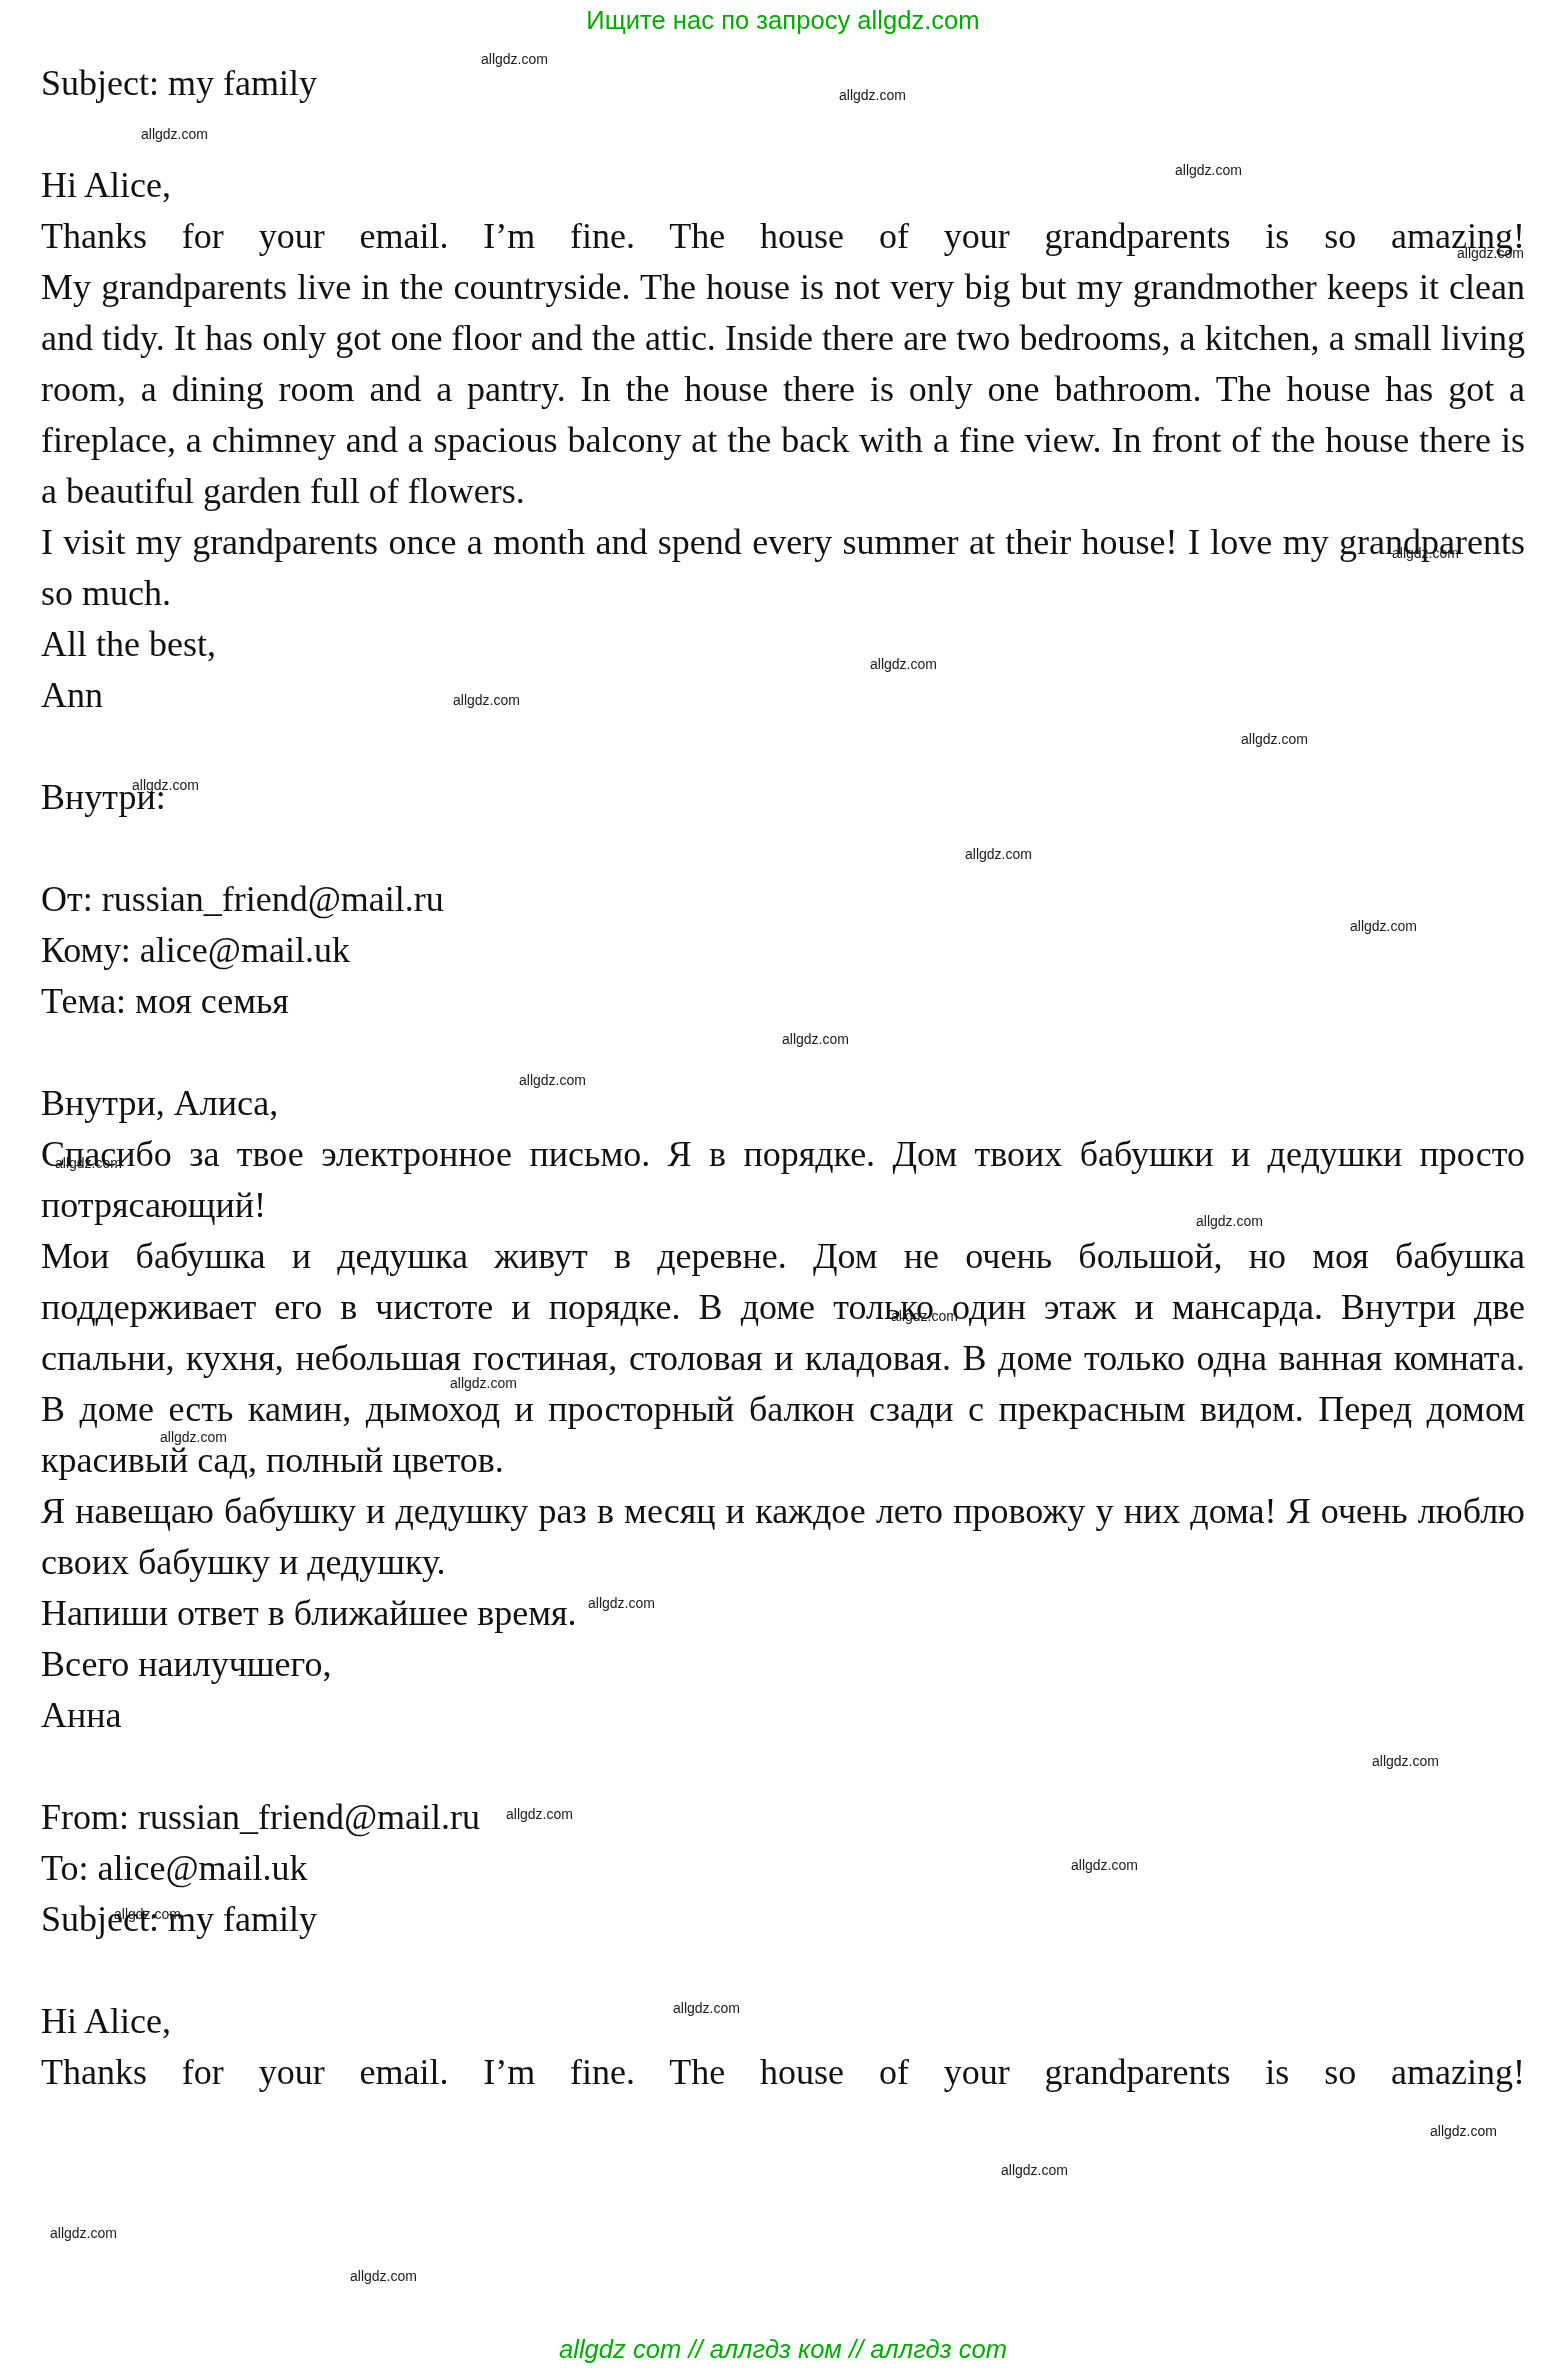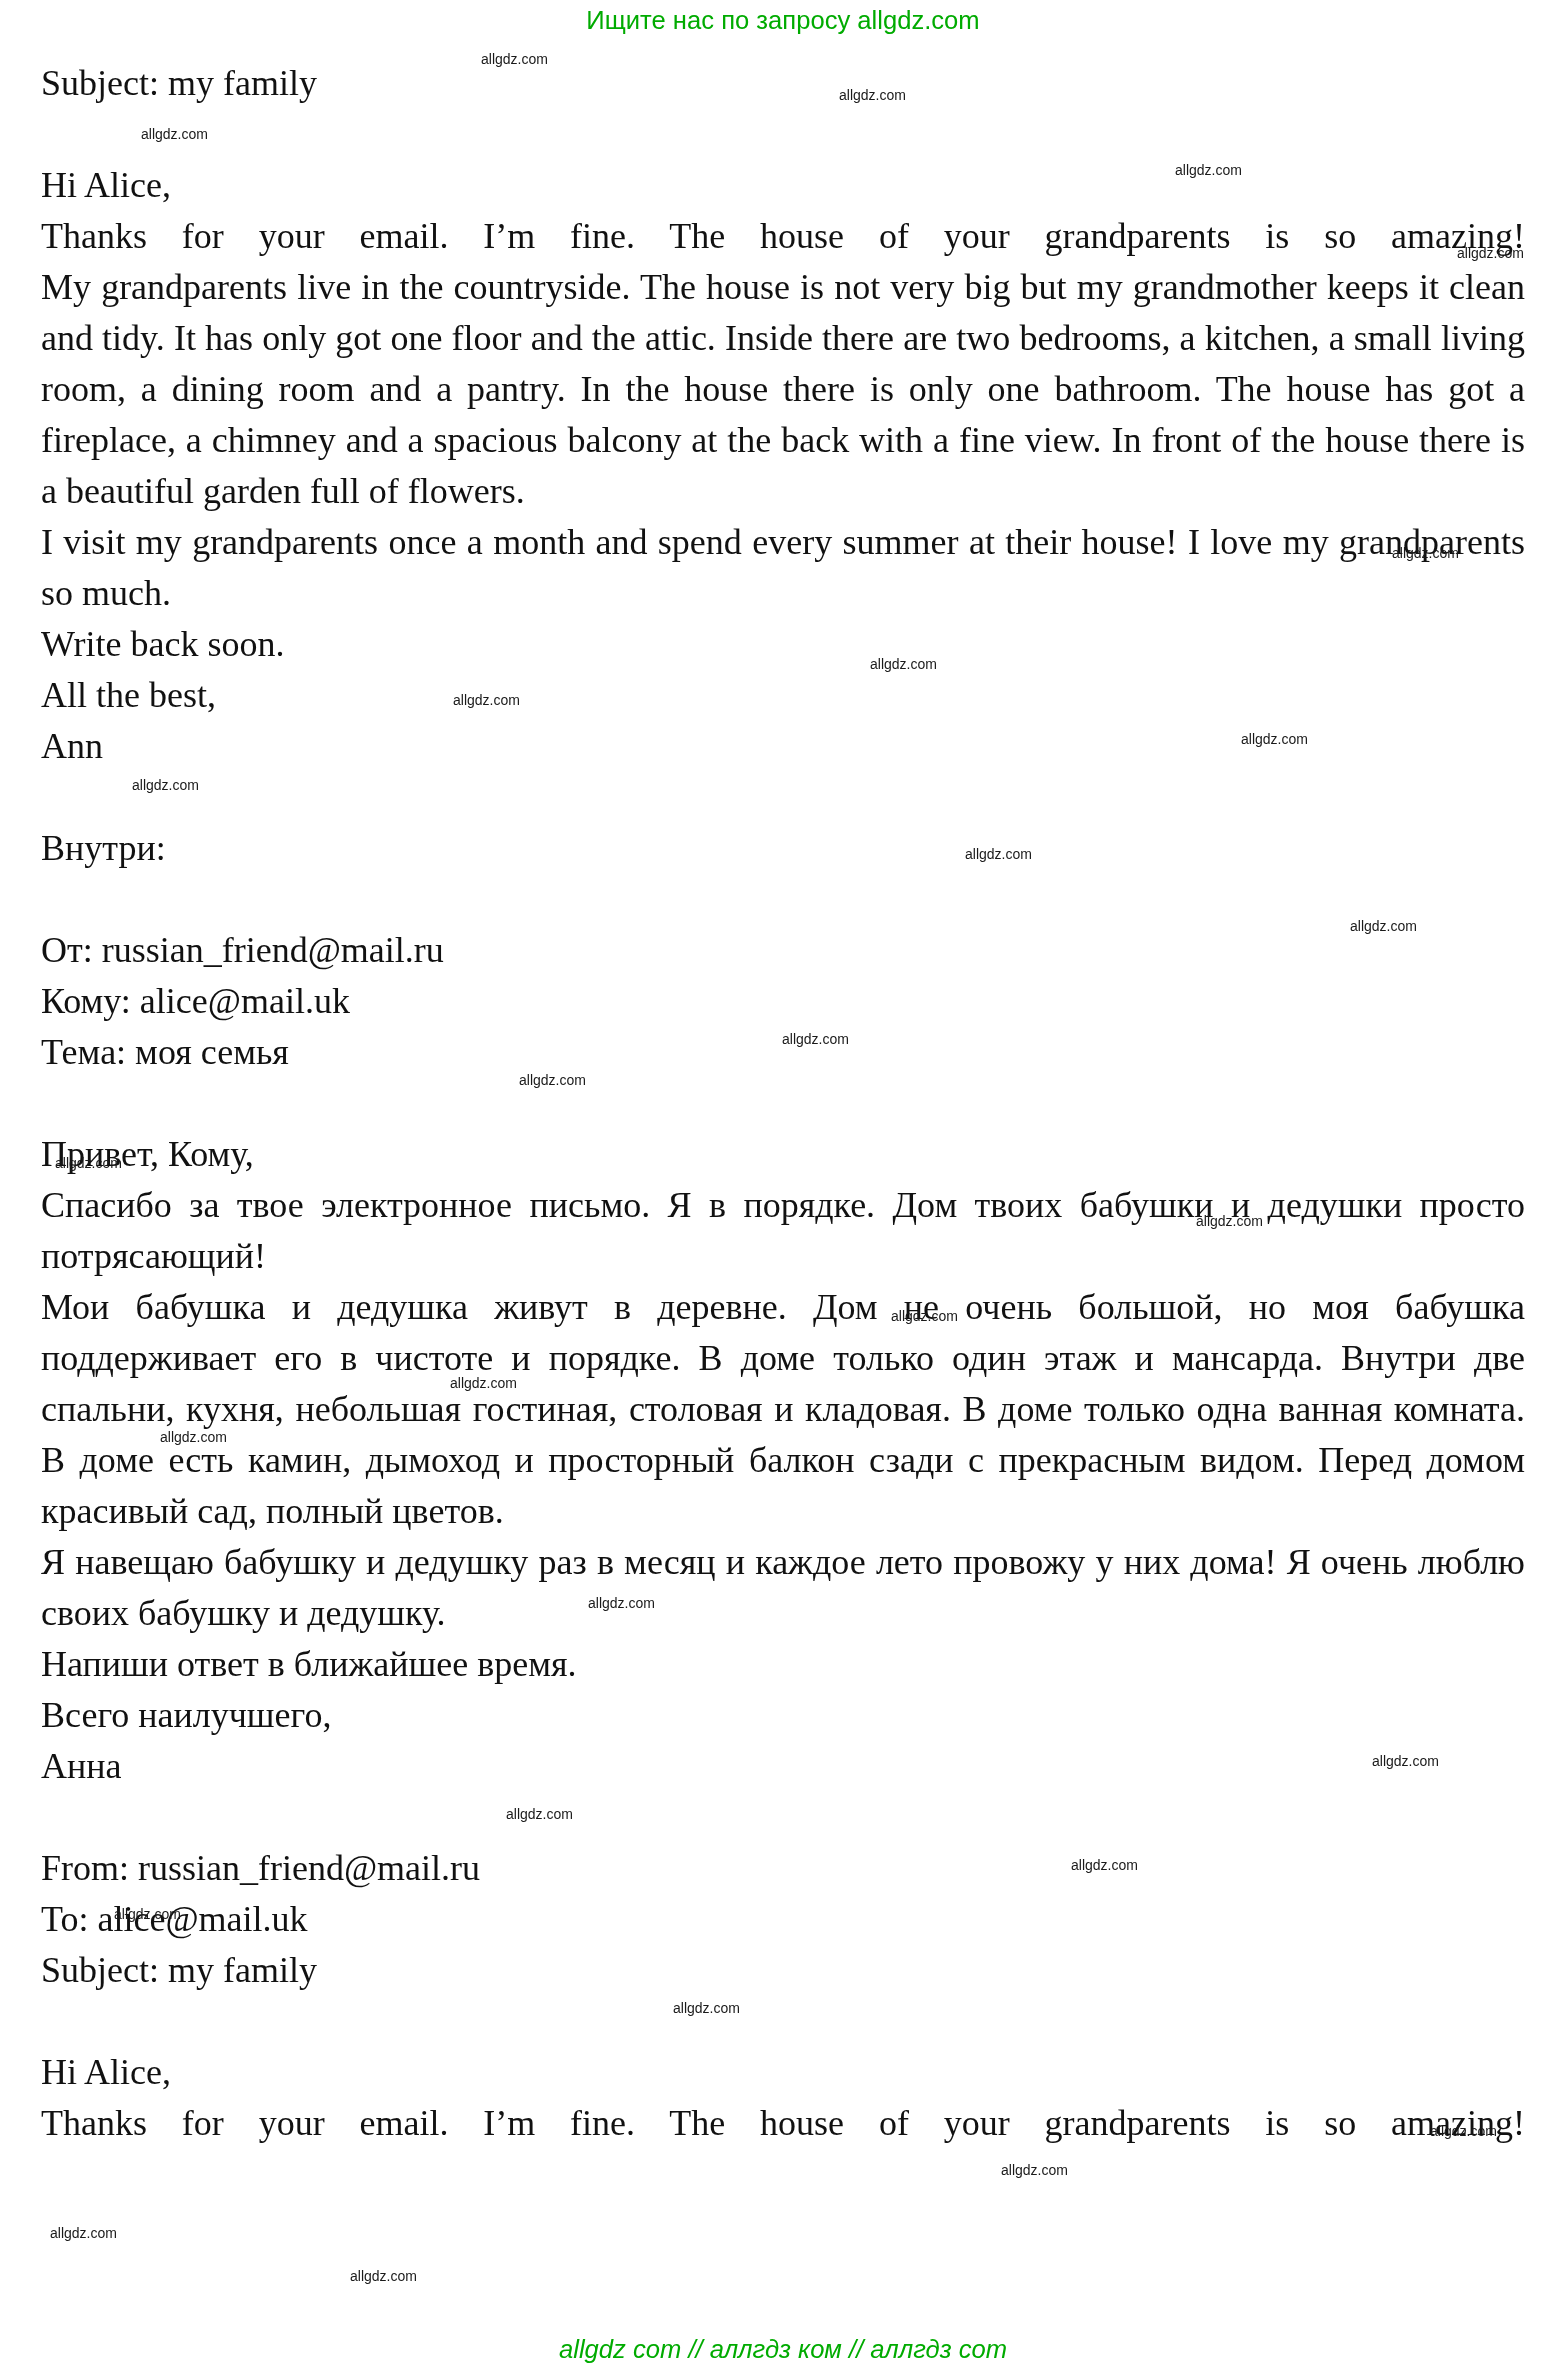--- a/index.html
+++ b/index.html
@@ -88,31 +88,30 @@
       <span class="wm" style="left: 50px; top: 2225px; color: rgb(26, 26, 26);">allgdz.com</span>
       <span class="wm" style="left: 350px; top: 2268px; color: rgb(26, 26, 26);">allgdz.com</span>
     </div>
 
   <div class="content">
     <p class="line">Subject: my family</p>
     <p class="line gap">Hi Alice,</p>
     <p class="full">Thanks for your email. I’m fine. The house of your grandparents is so amazing!</p>
     <p class="just">My grandparents live in the countryside. The house is not very big but my grandmother keeps it clean and tidy. It has only got one floor and the attic. Inside there are two bedrooms, a kitchen, a small living room, a dining room and a pantry. In the house there is only one bathroom. The house has got a fireplace, a chimney and a spacious balcony at the back with a fine view. In front of the house there is a beautiful garden full of flowers.</p>
     <p class="just">I visit my grandparents once a month and spend every summer at their house! I love my grandparents so much.</p>
-    <p class="line">Write back soon.</p>
     <p class="line">All the best,</p>
     <p class="line">Ann</p>
 
     <p class="line gap">Внутри:</p>
 
     <p class="line gap">От: russian_friend@mail.ru</p>
     <p class="line">Кому: alice@mail.uk</p>
     <p class="line">Тема: моя семья</p>
 
-    <p class="line gap">Привет, Кому,</p>
+    <p class="line gap">Внутри, Алиса,</p>
     <p class="just">Спасибо за твое электронное письмо. Я в порядке. Дом твоих бабушки и дедушки просто потрясающий!</p>
     <p class="just">Мои бабушка и дедушка живут в деревне. Дом не очень большой, но моя бабушка поддерживает его в чистоте и порядке. В доме только один этаж и мансарда. Внутри две спальни, кухня, небольшая гостиная, столовая и кладовая. В доме только одна ванная комната. В доме есть камин, дымоход и просторный балкон сзади с прекрасным видом. Перед домом красивый сад, полный цветов.</p>
     <p class="just">Я навещаю бабушку и дедушку раз в месяц и каждое лето провожу у них дома! Я очень люблю своих бабушку и дедушку.</p>
     <p class="line">Напиши ответ в ближайшее время.</p>
     <p class="line">Всего наилучшего,</p>
     <p class="line">Анна</p>
 
 
     <p class="line gap">From: russian_friend@mail.ru</p>
     <p class="line">To: alice@mail.uk</p>

